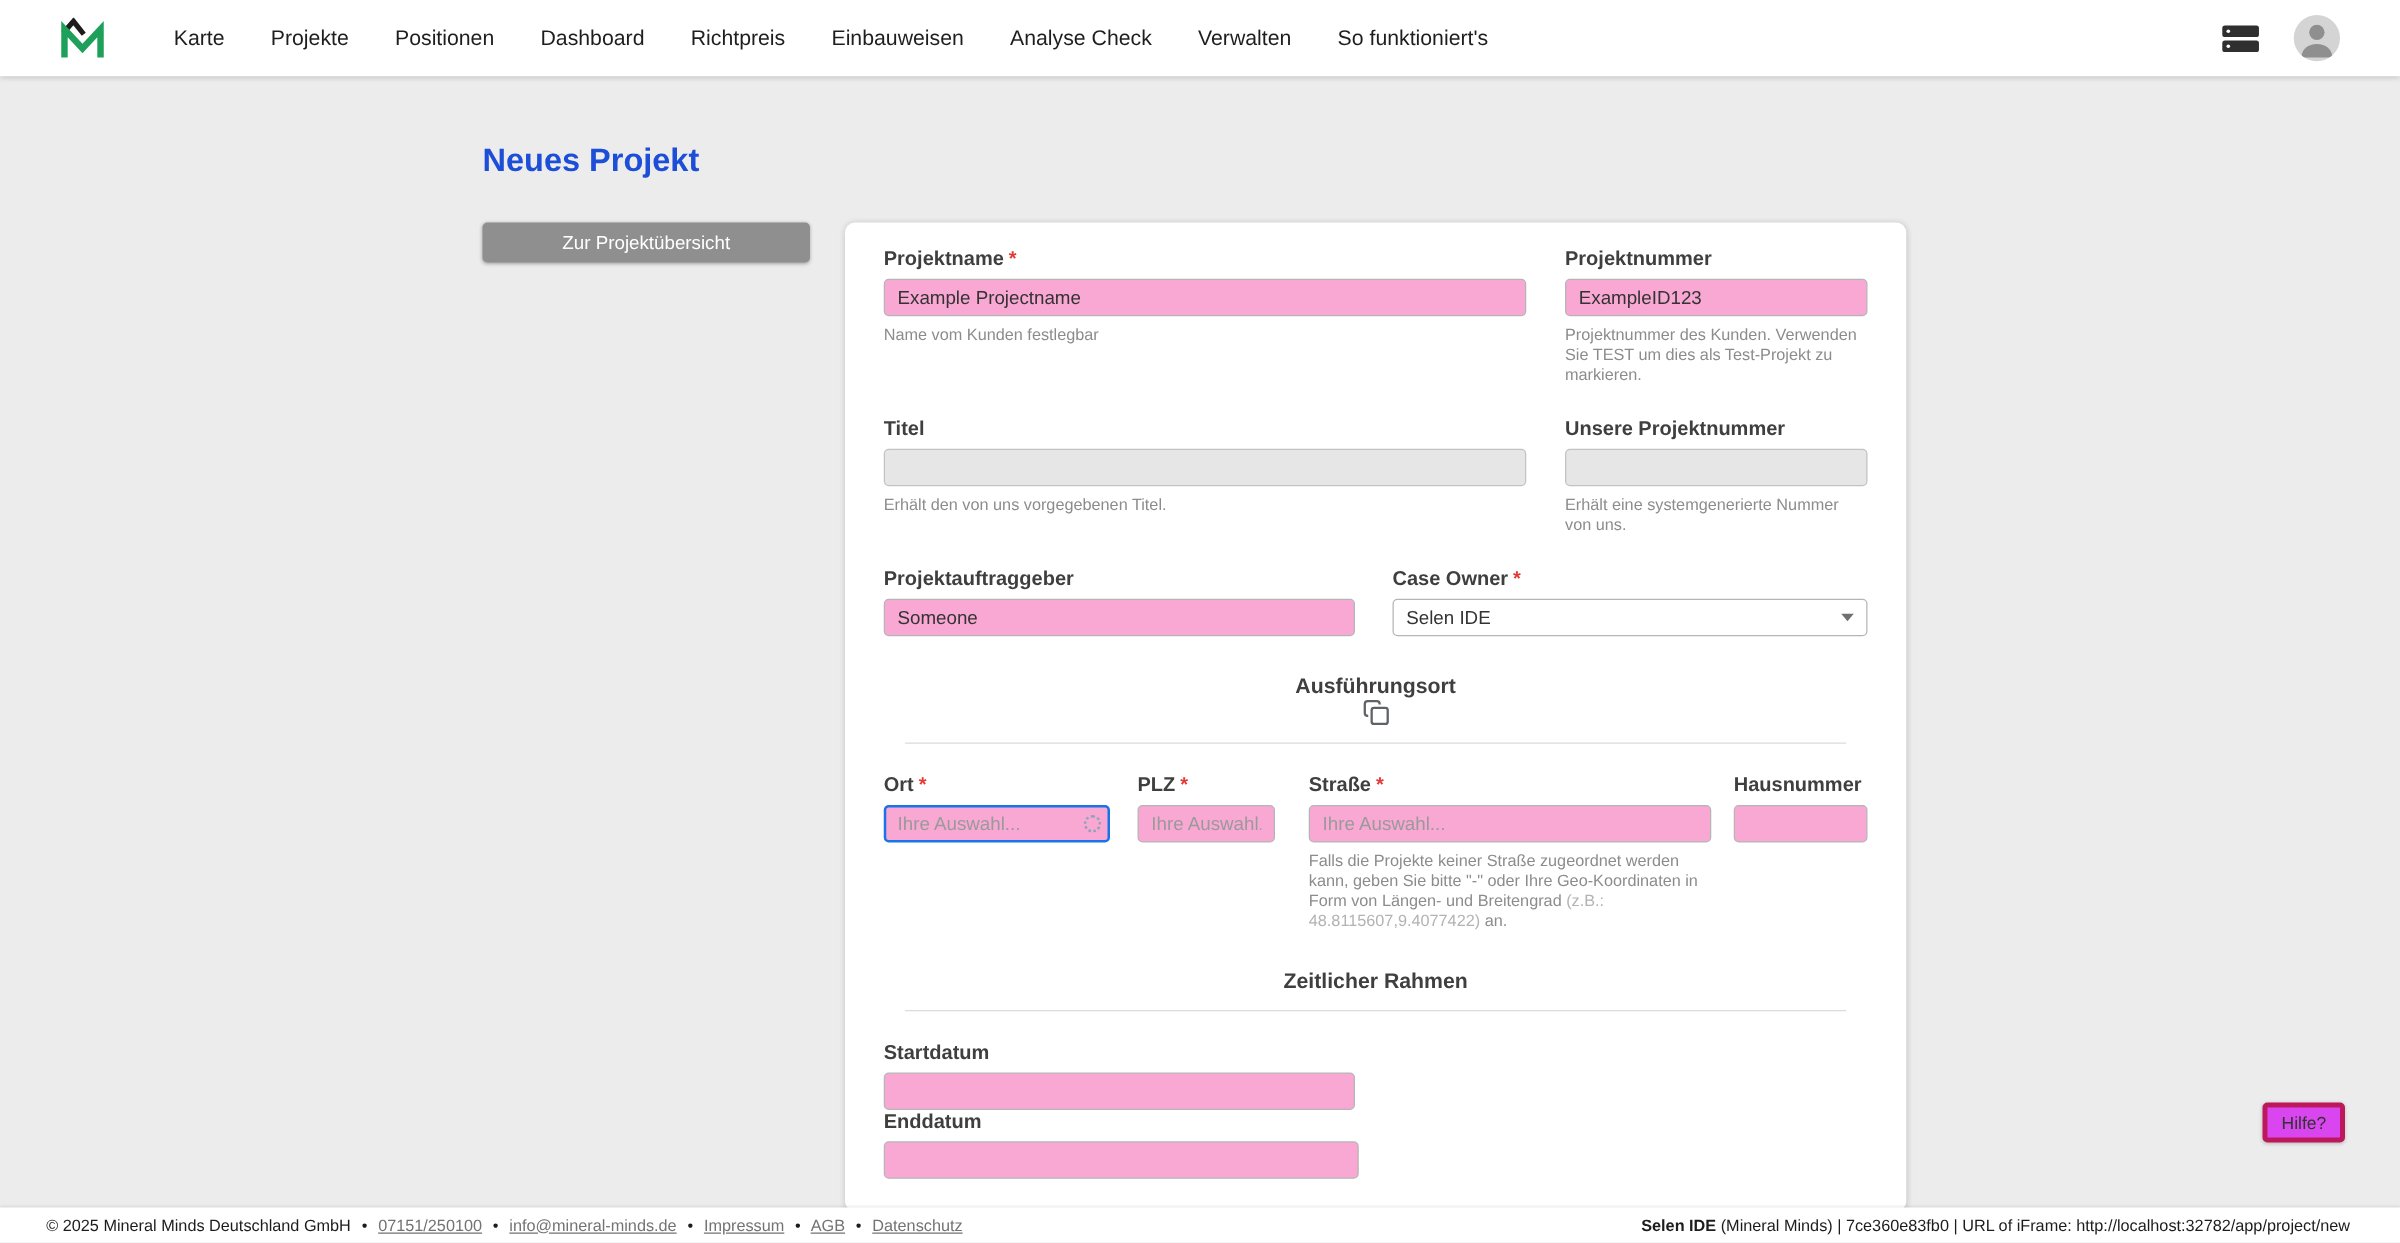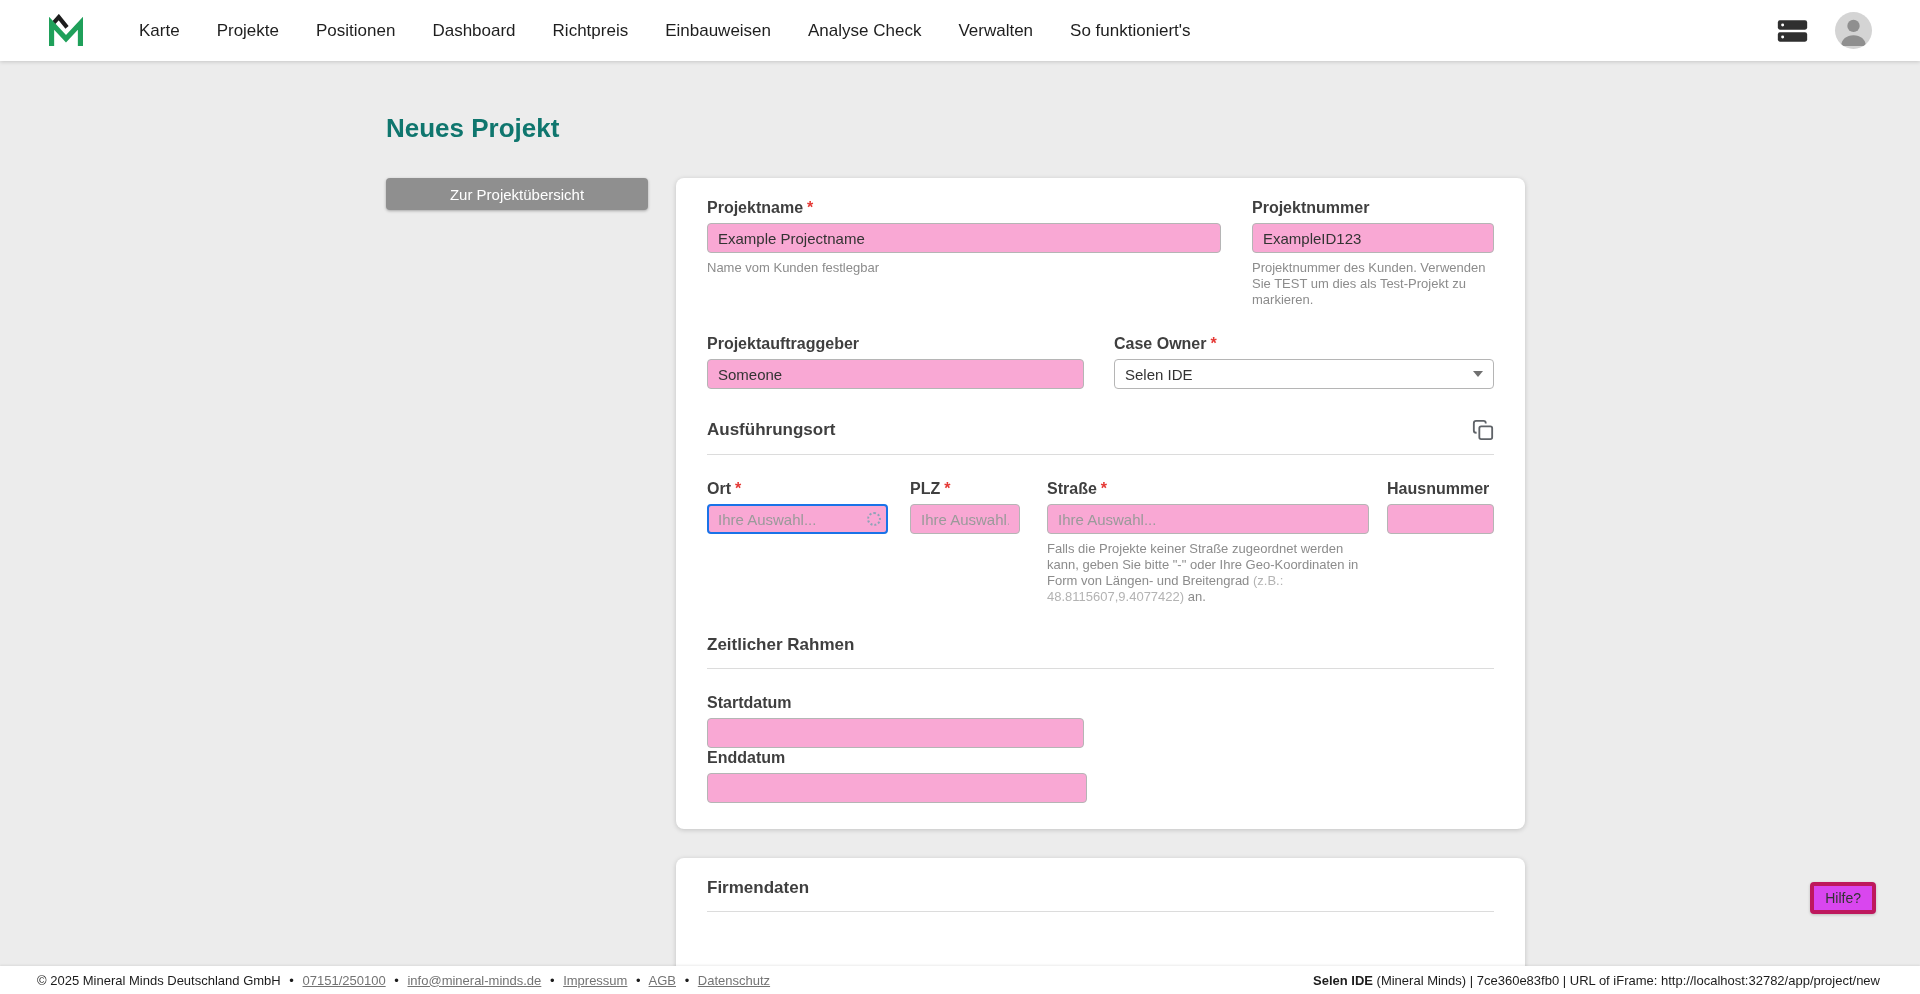--- a/index.html
+++ b/index.html
@@ -12,21 +12,21 @@
   .logo { width:38px; height:34px; display:flex; align-items:center; cursor:pointer; }
   .nav-items { display:flex; gap:37px; margin-left:54px;text-align:right; }
   .nav-item { font-size:17px; font-weight:500; color:#1e1e1e; cursor:pointer; white-space:nowrap; }
   .nav-right { margin-left:auto; display:flex; align-items:center; gap:26px; }
   .icon-btn { cursor:pointer; display:flex; align-items:center; }
   .avatar { width:37px; height:37px; border-radius:50%; background:#d4d4d4; overflow:hidden; cursor:pointer;
             display:flex; align-items:flex-end; justify-content:center; }
 
   
   .main { padding:52px 0 0 386px; }
-  .page-title { font-size:26px; font-weight:600; color:#0f766e; margin-bottom:34px; }
+  .page-title { font-size:26px; font-weight:600; color:#1d4ed8; margin-bottom:34px; }
   .layout-row { display:flex; align-items:flex-start; gap:28px; }
   .left-col { width:262px; flex:0 0 262px; }
   .btn-overview { width:262px; height:32px; background:#8f8f8f; color:#fff; border:none; border-radius:4px;
                   font-size:15px; font-weight:500; font-family:inherit; cursor:pointer;
                   box-shadow:0 1px 3px rgba(0,0,0,.3); }
   .cards-col { width:849px; }
 
   .card { background:#fff; border-radius:8px; box-shadow:0 1px 5px rgba(0,0,0,.18); }
   .form-card { padding:20px 31px 26px; }
   .firm-card { margin-top:29px; padding:20px 31px; height:130px; }
@@ -59,21 +59,21 @@
            border-top:6px solid #707070; }
 
   .input-wrap { position:relative; }
   .txt.focused { border:2px solid #1a73e8; padding:0 24px 0 9px; }
   .spinner { position:absolute; right:7px; top:50%; margin-top:-7px; width:14px; height:14px;
              border:2px dotted #8fa3b8; border-radius:50%; animation:spin 1.2s linear infinite; }
   @keyframes spin { to { transform:rotate(360deg); } }
 
   
   .section-head { display:flex; align-items:center; justify-content:space-between;
-                  margin:30px 0 24px; padding-bottom:13px; border-bottom:1px solid #dcdcdc; }
+                  margin:30px 17px 24px; padding-bottom:13px; border-bottom:1px solid #dcdcdc;flex-direction:column; }
   .section-head h2 { font-size:17px; font-weight:700; color:#3f3f3f; }
   .copy-btn { cursor:pointer; display:flex; }
 
   
   .help-btn { position:absolute; right:44px; bottom:80px; z-index:40; background:#d946ef;
               border:4px solid #be185d; border-radius:4px; padding:4px 11px; font-size:14px;
               color:#333; cursor:pointer; box-shadow:0 1px 3px rgba(0,0,0,.2); font-family:inherit; }
 
   
   .footer { position:absolute; left:0; right:0; bottom:0; z-index:30; height:28px; background:#fff;
@@ -144,20 +144,32 @@
               <input class="txt" type="text" value="Example Projectname" style="">
               <div class="hint">Name vom Kunden festlegbar</div>
             </div>
             <div class="field w-sm">
               <div class="lbl">Projektnummer</div>
               <input class="txt" type="text" value="ExampleID123" style="">
               <div class="hint">Projektnummer des Kunden. Verwenden Sie TEST um dies als Test-Projekt zu markieren.</div>
             </div>
           </div>
 
+          <div class="frow">
+            <div class="field w-lg">
+              <div class="lbl">Titel</div>
+              <input class="txt" type="text" disabled="" value="" style="">
+              <div class="hint">Erhält den von uns vorgegebenen Titel.</div>
+            </div>
+            <div class="field w-sm">
+              <div class="lbl">Unsere Projektnummer</div>
+              <input class="txt" type="text" disabled="" value="" style="">
+              <div class="hint">Erhält eine systemgenerierte Nummer von uns.</div>
+            </div>
+          </div>
 
           <div class="frow">
             <div class="field w-hl">
               <div class="lbl">Projektauftraggeber</div>
               <input class="txt" type="text" value="Someone" style="">
             </div>
             <div class="field w-hr">
               <div class="lbl">
                 <span>Case Owner</span><span class="req">*</span>
               </div>

